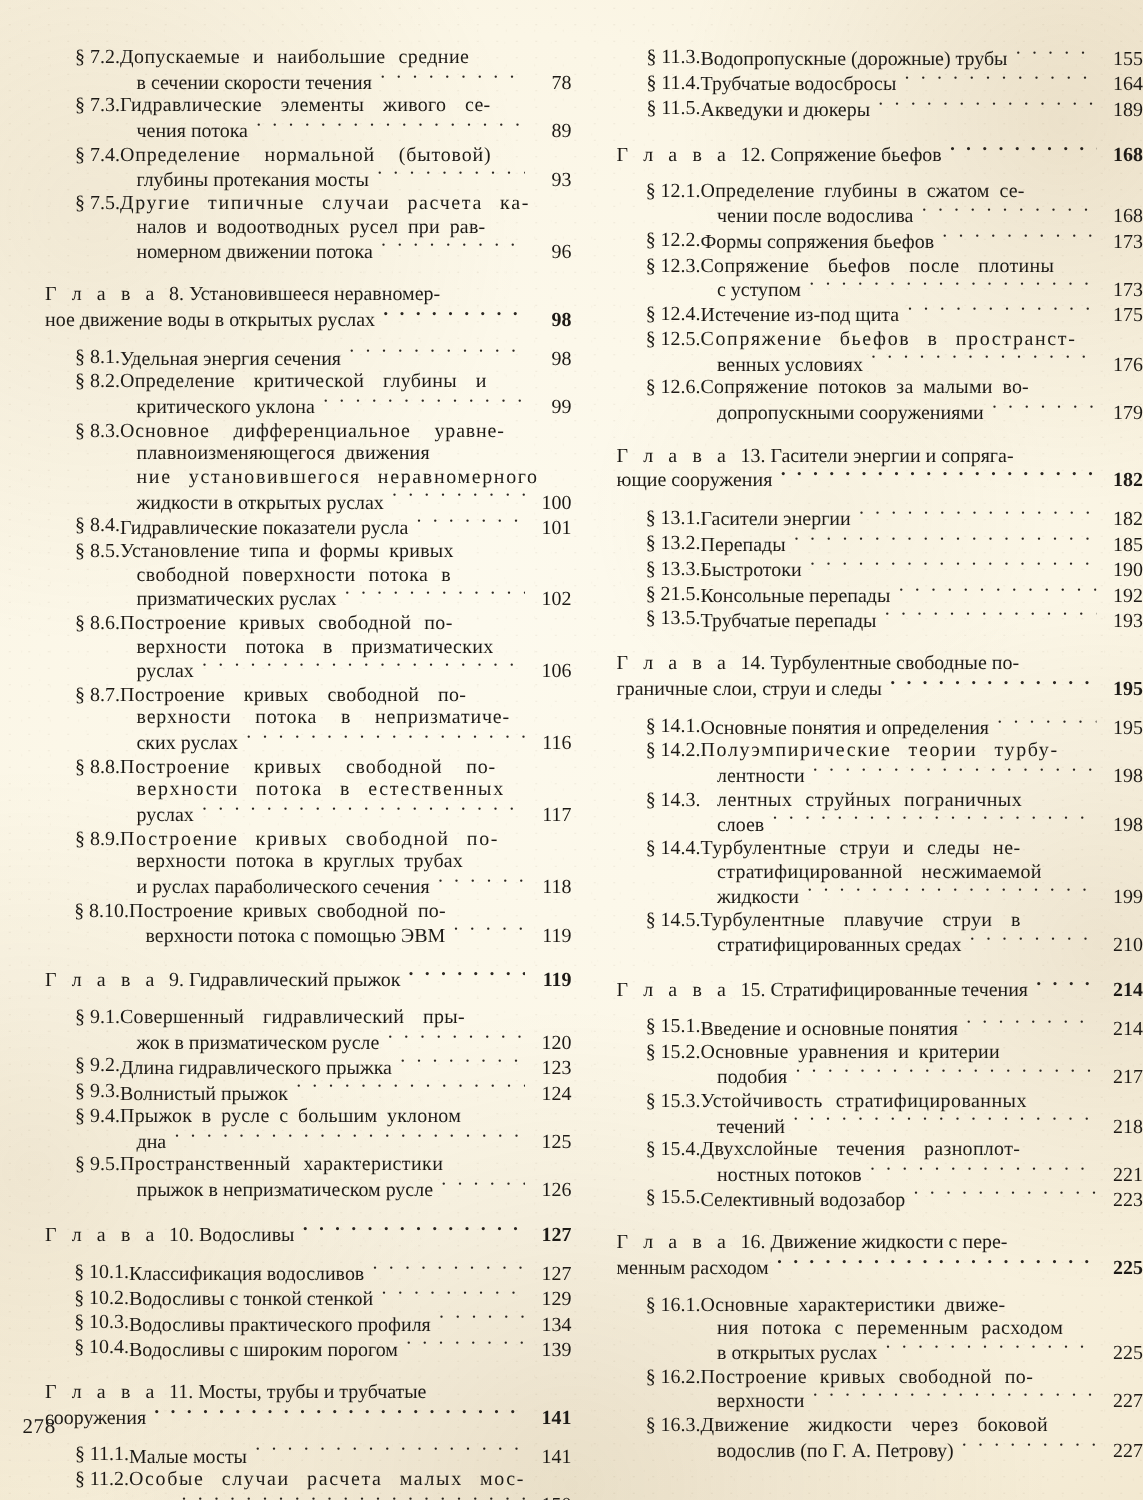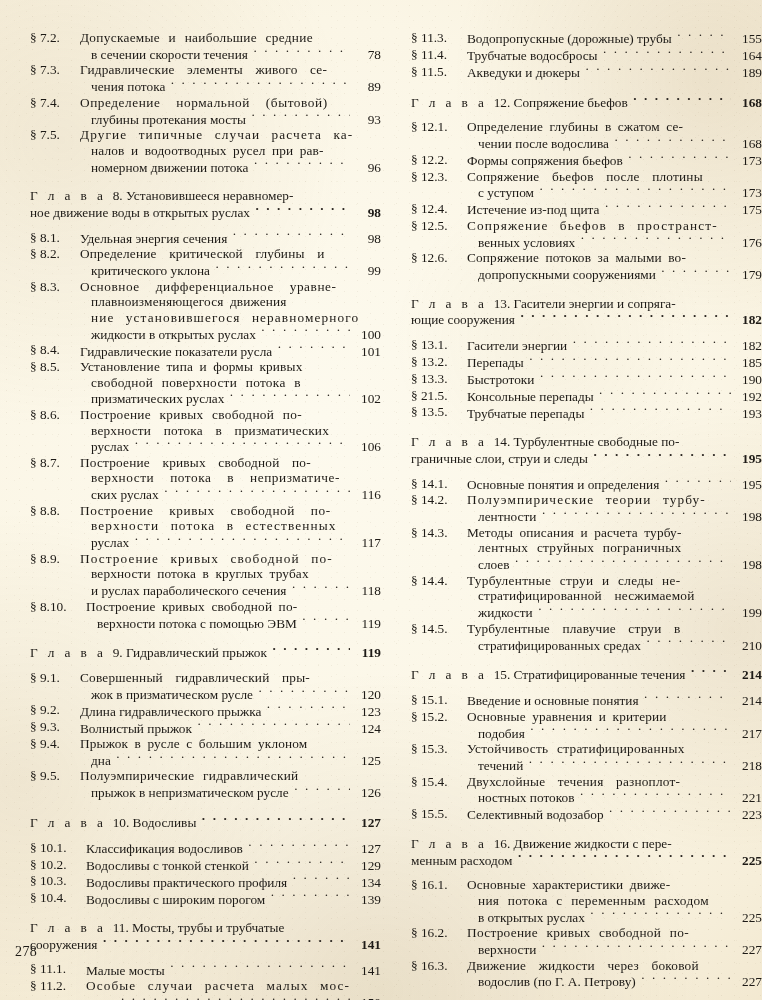--- a/index.html
+++ b/index.html
@@ -72,21 +72,21 @@
   .col-right { margin-left: 30px; }
 
   
   .entry {
     display: flex;
     align-items: flex-start;
   }
   .entry .marker {
     flex: 0 0 auto;
     white-space: nowrap;
-    text-align: left;
+    text-align: right;
   }
   .sec .marker { width: 50px; }
   .sec.wide .marker { width: 56px; }
   .body {
     flex: 1 1 auto;
     min-width: 0;
   }
   .line {
     display: flex;
     align-items: baseline;
@@ -474,21 +474,21 @@
                 <span class="txt">дна</span>
                 <span class="leader"></span>
                 <span class="pg">125</span>
               </div>
             </div>
           </div>
           <div class="entry sec">
             <span class="marker">§ 9.5.</span>
             <div class="body">
               <div class="line stretch-1">
-                <span class="txt">Полуэмпирические    гидравлический</span>
+                <span class="txt">Пространственный    характеристики</span>
                 <span style="flex: 1 1 auto;"></span>
                 <span class="pg blank">0</span>
               </div>
               <div class="line cont">
                 <span class="txt">прыжок в непризматическом русле</span>
                 <span class="leader"></span>
                 <span class="pg">126</span>
               </div>
             </div>
           </div>
@@ -810,25 +810,20 @@
               <div class="line cont">
                 <span class="txt">лентности</span>
                 <span class="leader"></span>
                 <span class="pg">198</span>
               </div>
             </div>
           </div>
           <div class="entry sec wide">
             <span class="marker">§ 14.3.</span>
             <div class="body">
-              <div class="line stretch-5">
-                <span class="txt">Методы описания и расчета турбу-</span>
-                <span style="flex: 1 1 auto;"></span>
-                <span class="pg blank">0</span>
-              </div>
               <div class="line cont stretch-1">
                 <span class="txt">лентных     струйных     пограничных</span>
                 <span style="flex: 1 1 auto;"></span>
                 <span class="pg blank">0</span>
               </div>
               <div class="line cont">
                 <span class="txt">слоев</span>
                 <span class="leader"></span>
                 <span class="pg">198</span>
               </div>

